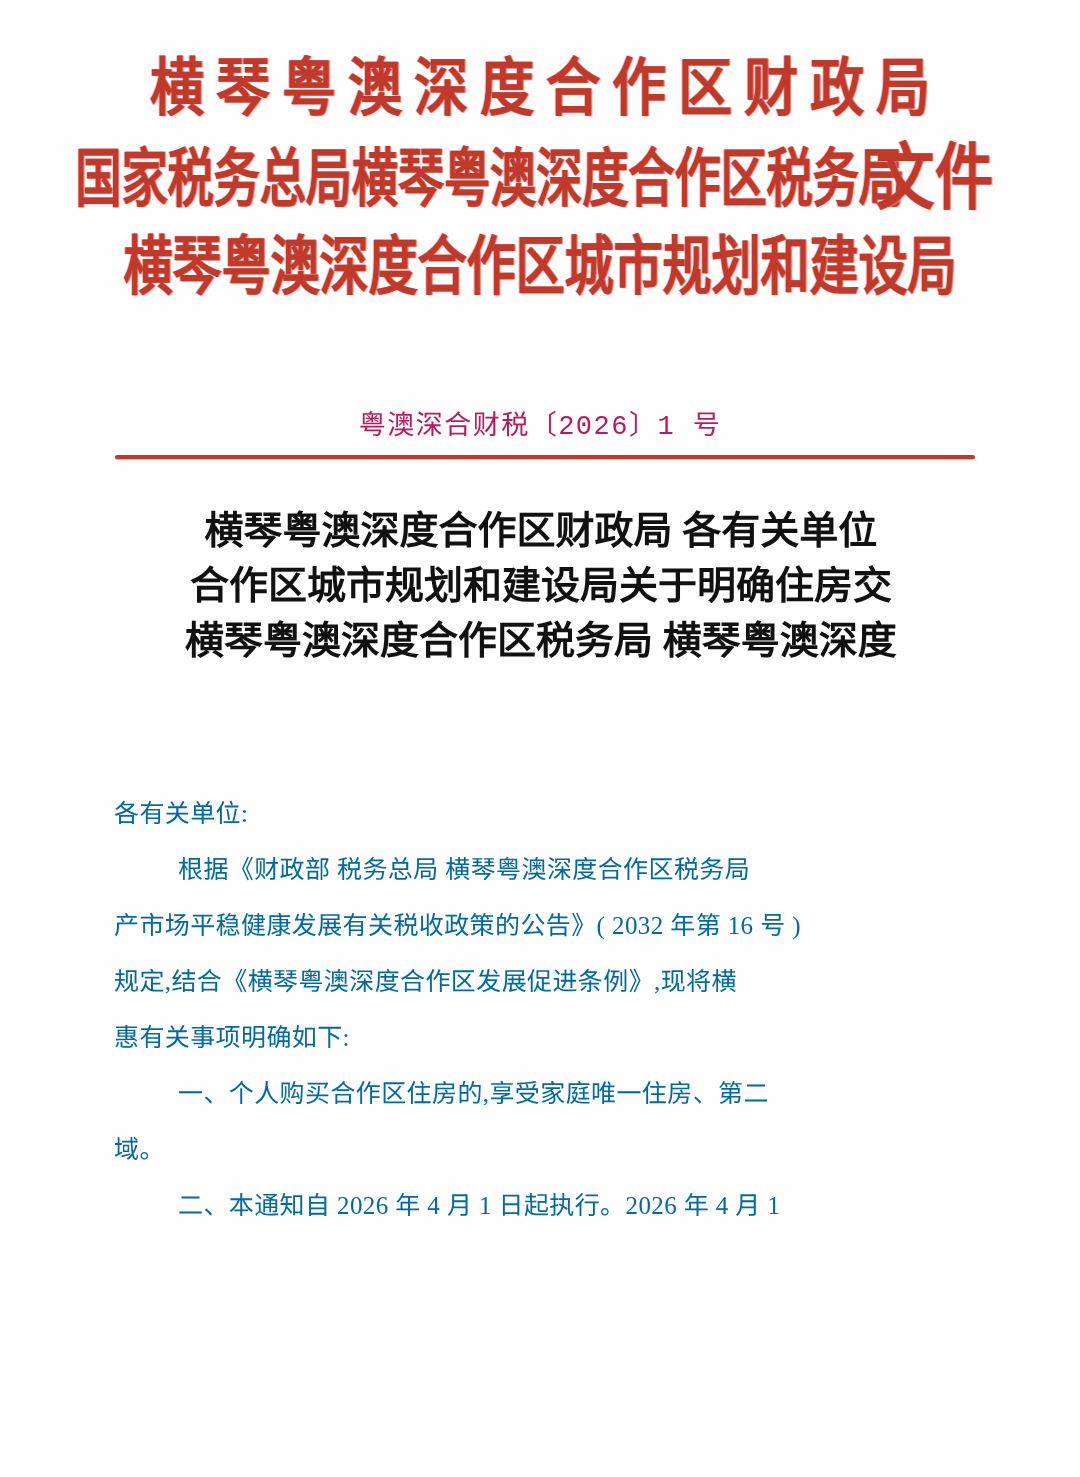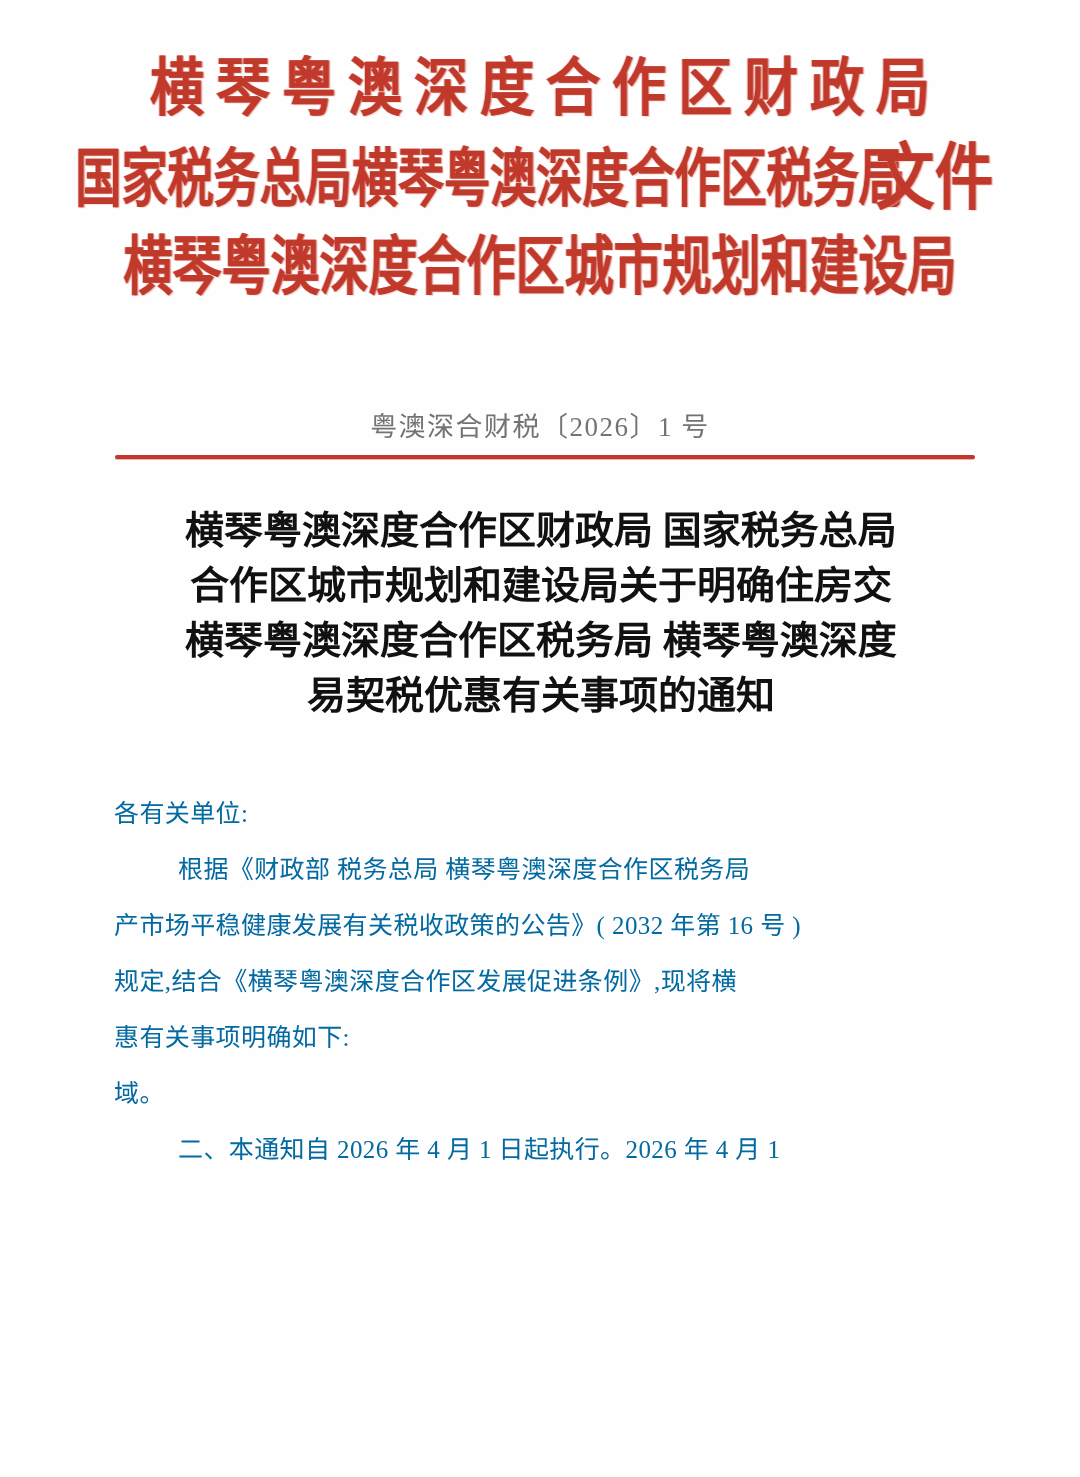--- a/index.html
+++ b/index.html
@@ -97,22 +97,22 @@
   
   .docnum {
     position: absolute;
     left: 0;
     top: 408px;
     width: 1080px;
     text-align: center;
     font-size: 27px;
     line-height: 38px;
     letter-spacing: 1.5px;
-    color: #737373;
-    font-family: Liberation Serif, serif;
+    color: #be185d;
+    font-family: Liberation Mono, monospace;
   }
   .red-rule {
     position: absolute;
     left: 115px;
     top: 455px;
     width: 860px;
     height: 4px;
     background: #c0392b;
     border-radius: 2px;
     box-shadow: 0 1px 0 rgba(214,108,92,0.5);
@@ -172,33 +172,33 @@
     </div>
 
     <div class="lh-line lh-line-3">横琴粤澳深度合作区城市规划和建设局</div>
   </div>
 
   <div class="docnum">粤澳深合财税〔2026〕1 号</div>
 
   <div class="red-rule"></div>
 
   <div class="title">
-    <span class="tl">横琴粤澳深度合作区财政局 国家税务总局</span>
+    <span class="tl">横琴粤澳深度合作区财政局 各有关单位</span>
     <span class="tl">合作区城市规划和建设局关于明确住房交</span>
     <span class="tl">横琴粤澳深度合作区税务局 横琴粤澳深度</span>
-    <span class="tl">易契税优惠有关事项的通知</span>
   </div>
 
   <div class="body-text">
 
     <p class="p-salutation">各有关单位:</p>
 
     <p class="indent">根据《财政部 税务总局 横琴粤澳深度合作区税务局</p>
     <p>产市场平稳健康发展有关税收政策的公告》( 2032 年第 16 号 )</p>
     <p>规定,结合《横琴粤澳深度合作区发展促进条例》,现将横</p>
     <p>惠有关事项明确如下:</p>
 
+    <p class="indent">一、个人购买合作区住房的,享受家庭唯一住房、第二</p>
     <p>域。</p>
 
     <p class="indent gap">二、本通知自 2026 年 4 月 1 日起执行。2026 年 4 月 1</p>
   </div>
 
 </div>
 
 </body></html>

